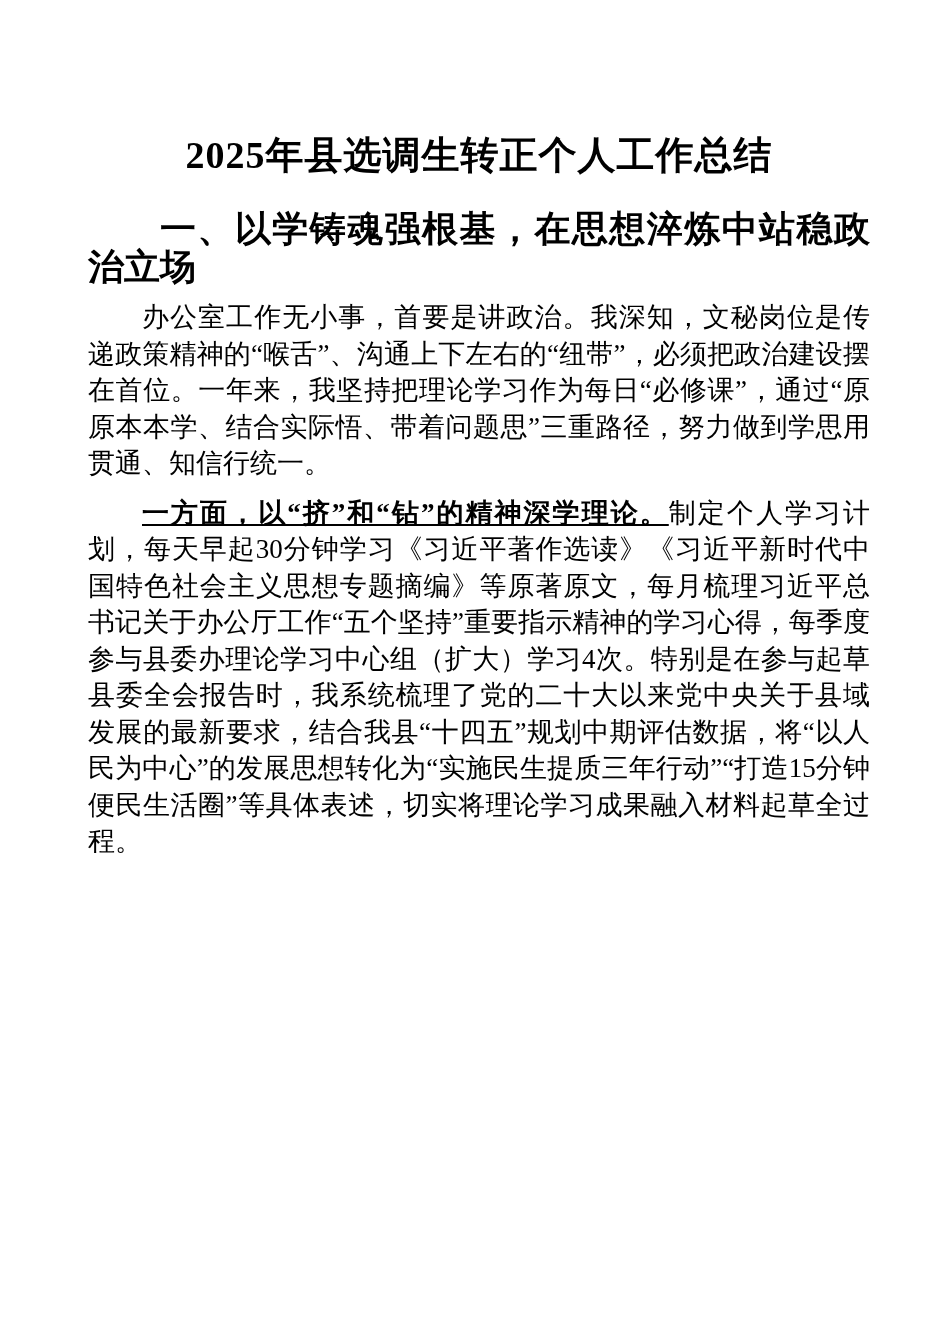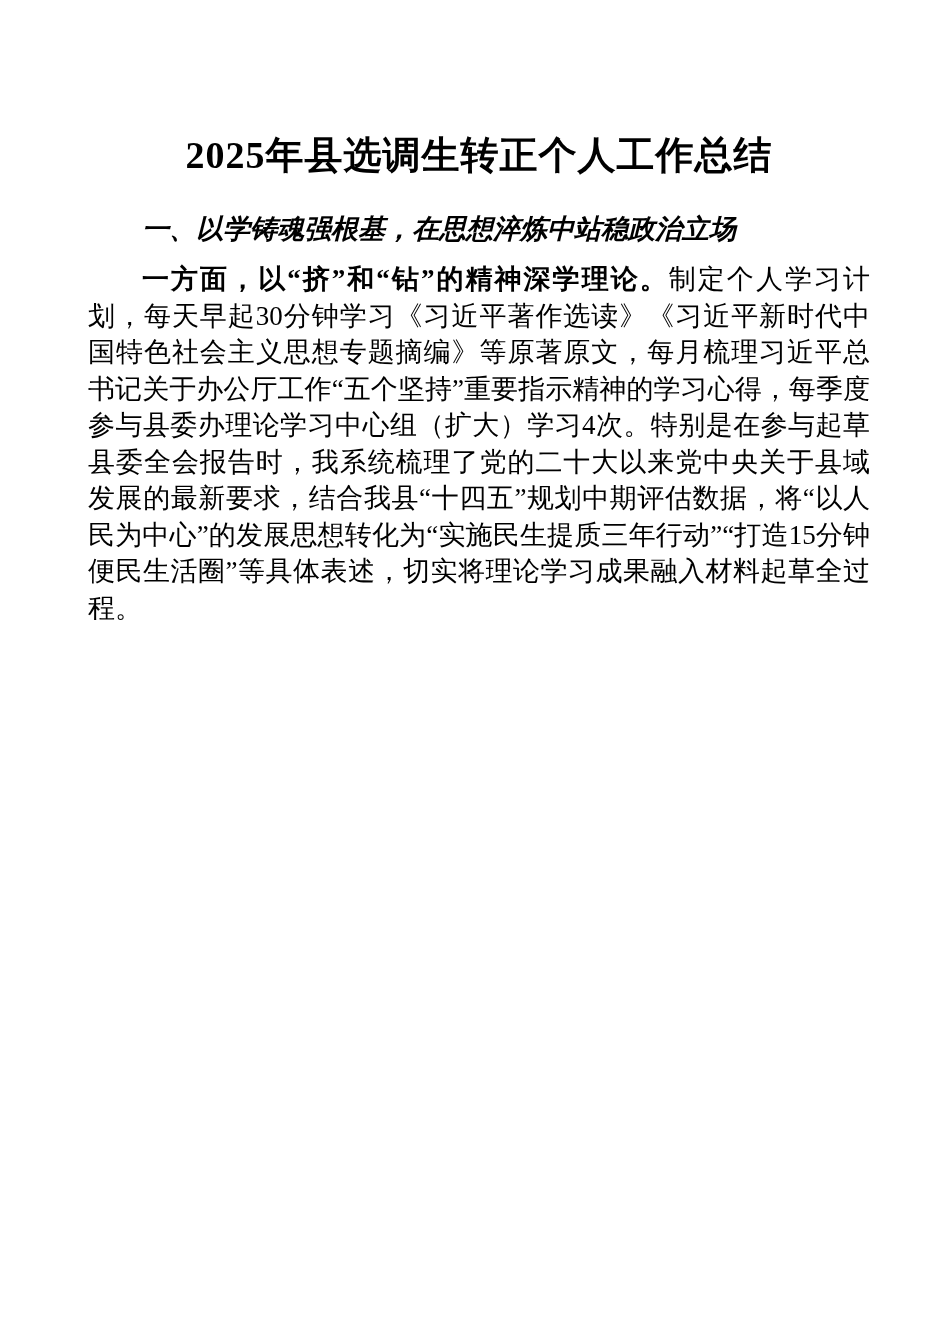--- a/index.html
+++ b/index.html
@@ -34,38 +34,39 @@
     text-align: justify;
     text-justify: inter-ideograph;
     text-indent: 2em;
     word-break: break-all;
   }
   .body-para.first {
     margin-top: 0;
   }
   .section-heading {
     margin: 13px 0 0 0;
-    font-size: 27px;
+    font-size: 36px;
     line-height: 38px;
     font-weight: 700;
     text-align: justify;
     text-indent: 2em;
-    font-style: italic;
   }
   .lead-bold {
     font-weight: 700;
+    text-decoration: underline;
   }
 </style>
 </head>
 <body>
 
 <div class="page">
 
   <h1 class="doc-title">2025年县选调生转正个人工作总结</h1>
 
 
   <p class="section-heading">一、以学铸魂强根基，在思想淬炼中站稳政治立场</p>
 
+  <p class="body-para">办公室工作无小事，首要是讲政治。我深知，文秘岗位是传递政策精神的“喉舌”、沟通上下左右的“纽带”，必须把政治建设摆在首位。一年来，我坚持把理论学习作为每日“必修课”，通过“原原本本学、结合实际悟、带着问题思”三重路径，努力做到学思用贯通、知信行统一。</p>
 
   <p class="body-para"><span class="lead-bold">一方面，以“挤”和“钻”的精神深学理论。</span><span>制定个人学习计划，每天早起30分钟学习《习近平著作选读》《习近平新时代中国特色社会主义思想专题摘编》等原著原文，每月梳理习近平总书记关于办公厅工作“五个坚持”重要指示精神的学习心得，每季度参与县委办理论学习中心组（扩大）学习4次。特别是在参与起草县委全会报告时，我系统梳理了党的二十大以来党中央关于县域发展的最新要求，结合我县“十四五”规划中期评估数据，将“以人民为中心”的发展思想转化为“实施民生提质三年行动”“打造15分钟便民生活圈”等具体表述，切实将理论学习成果融入材料起草全过程。</span></p>
 
 
 </div>
 
 </body></html>

